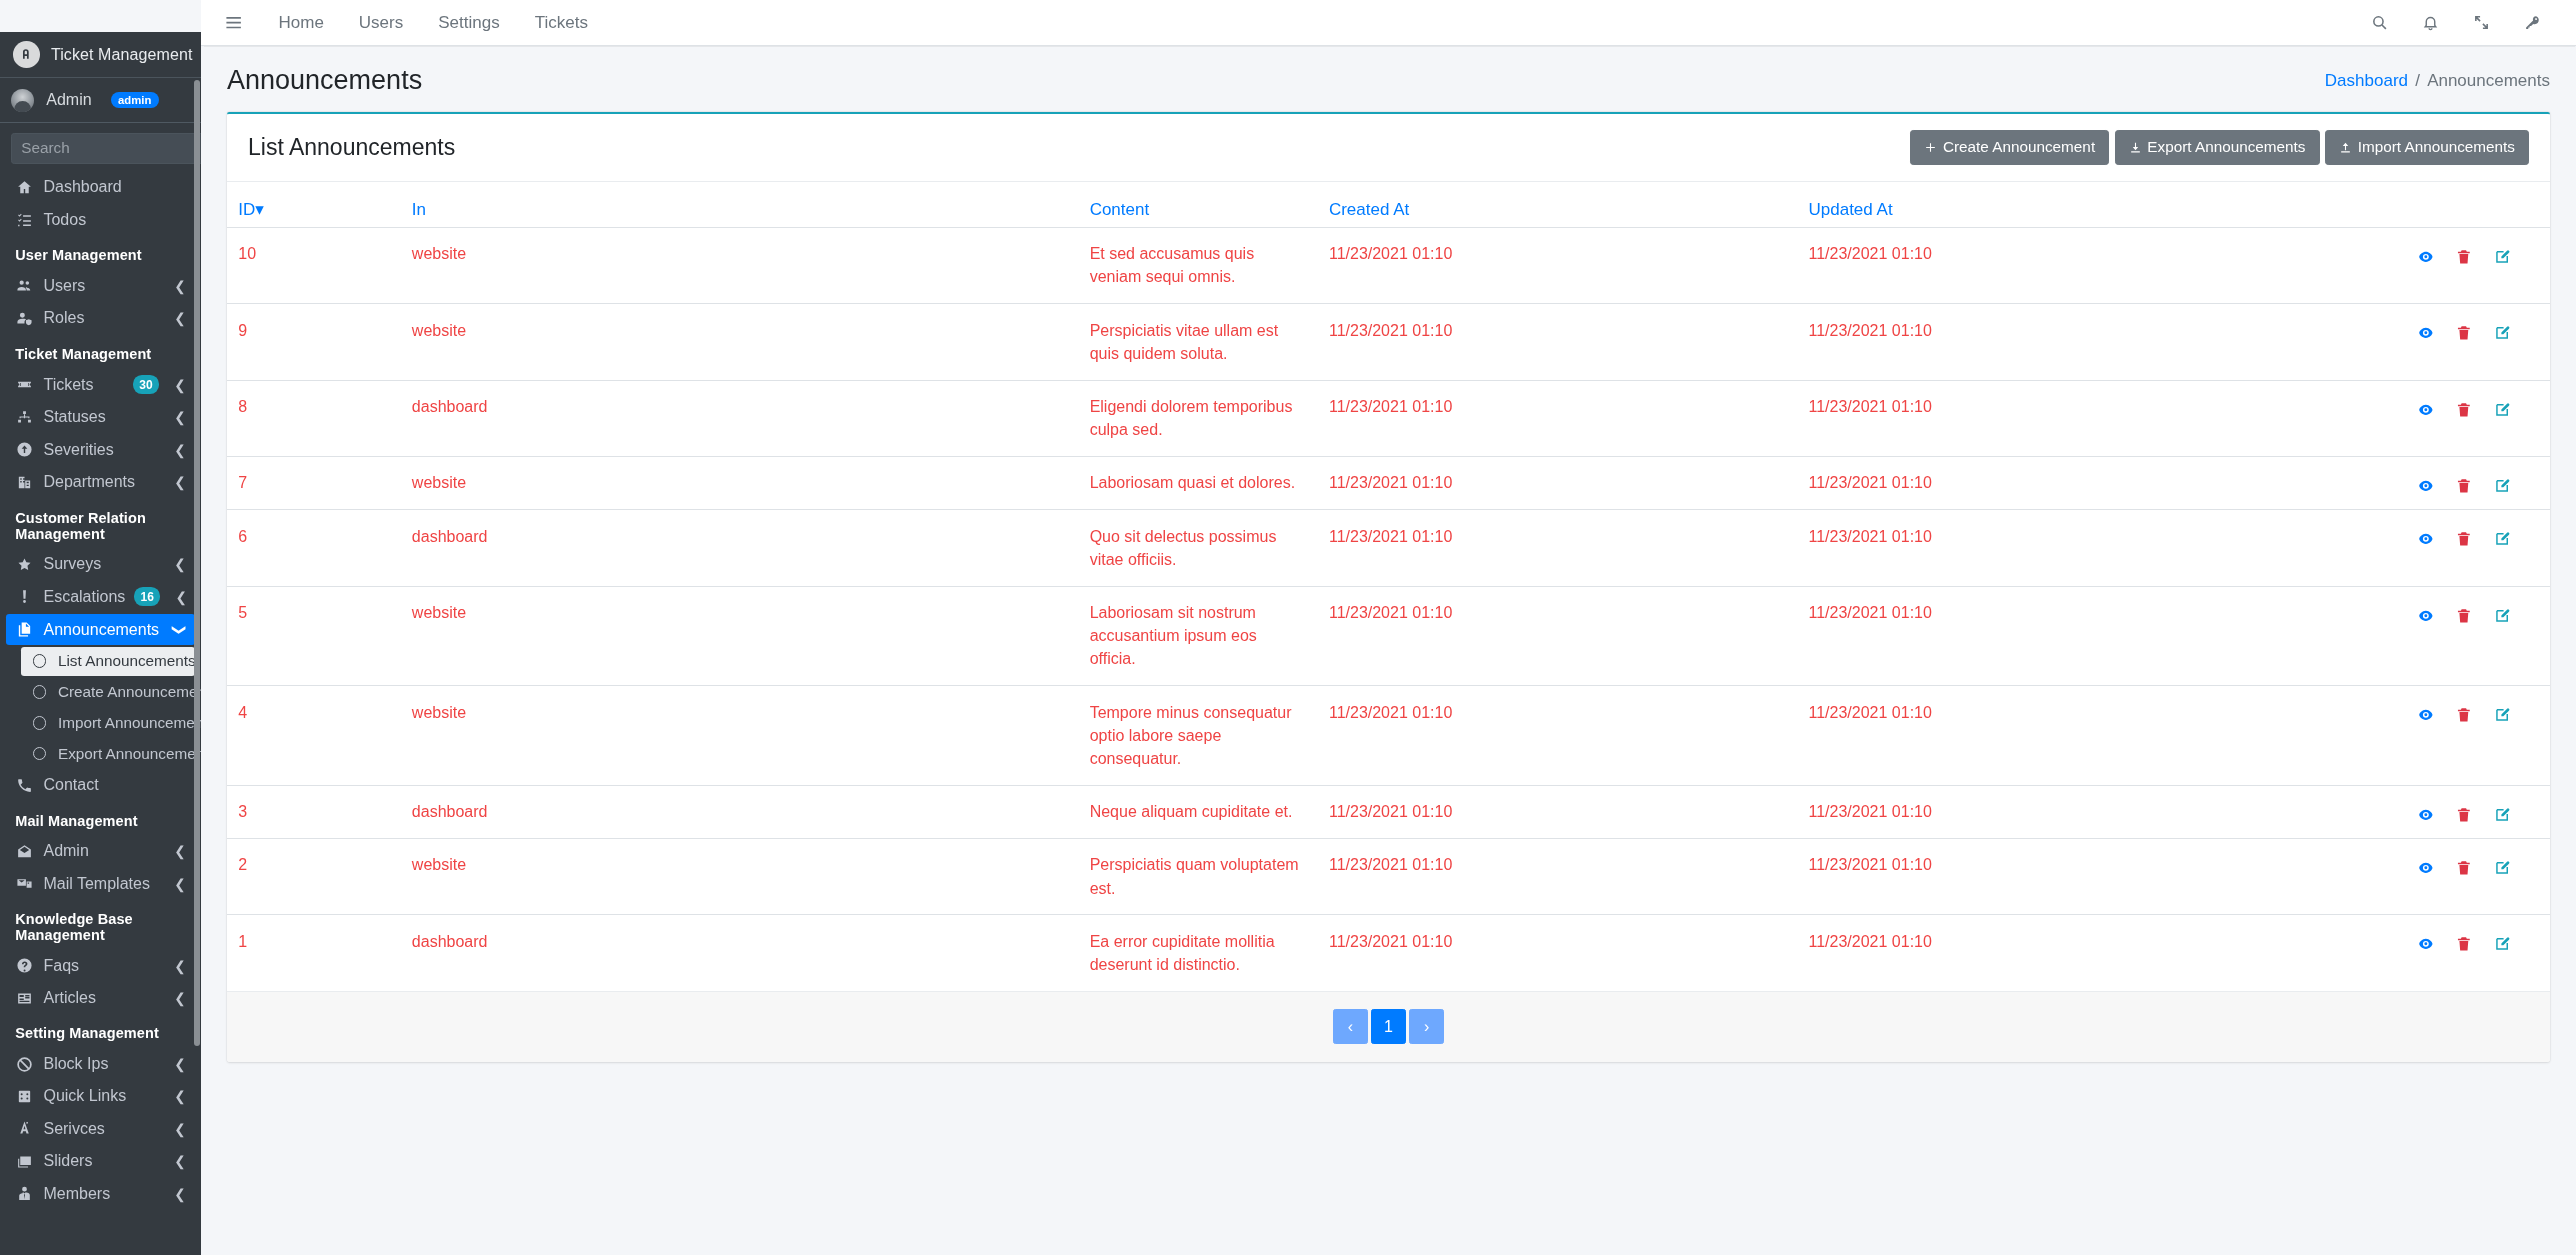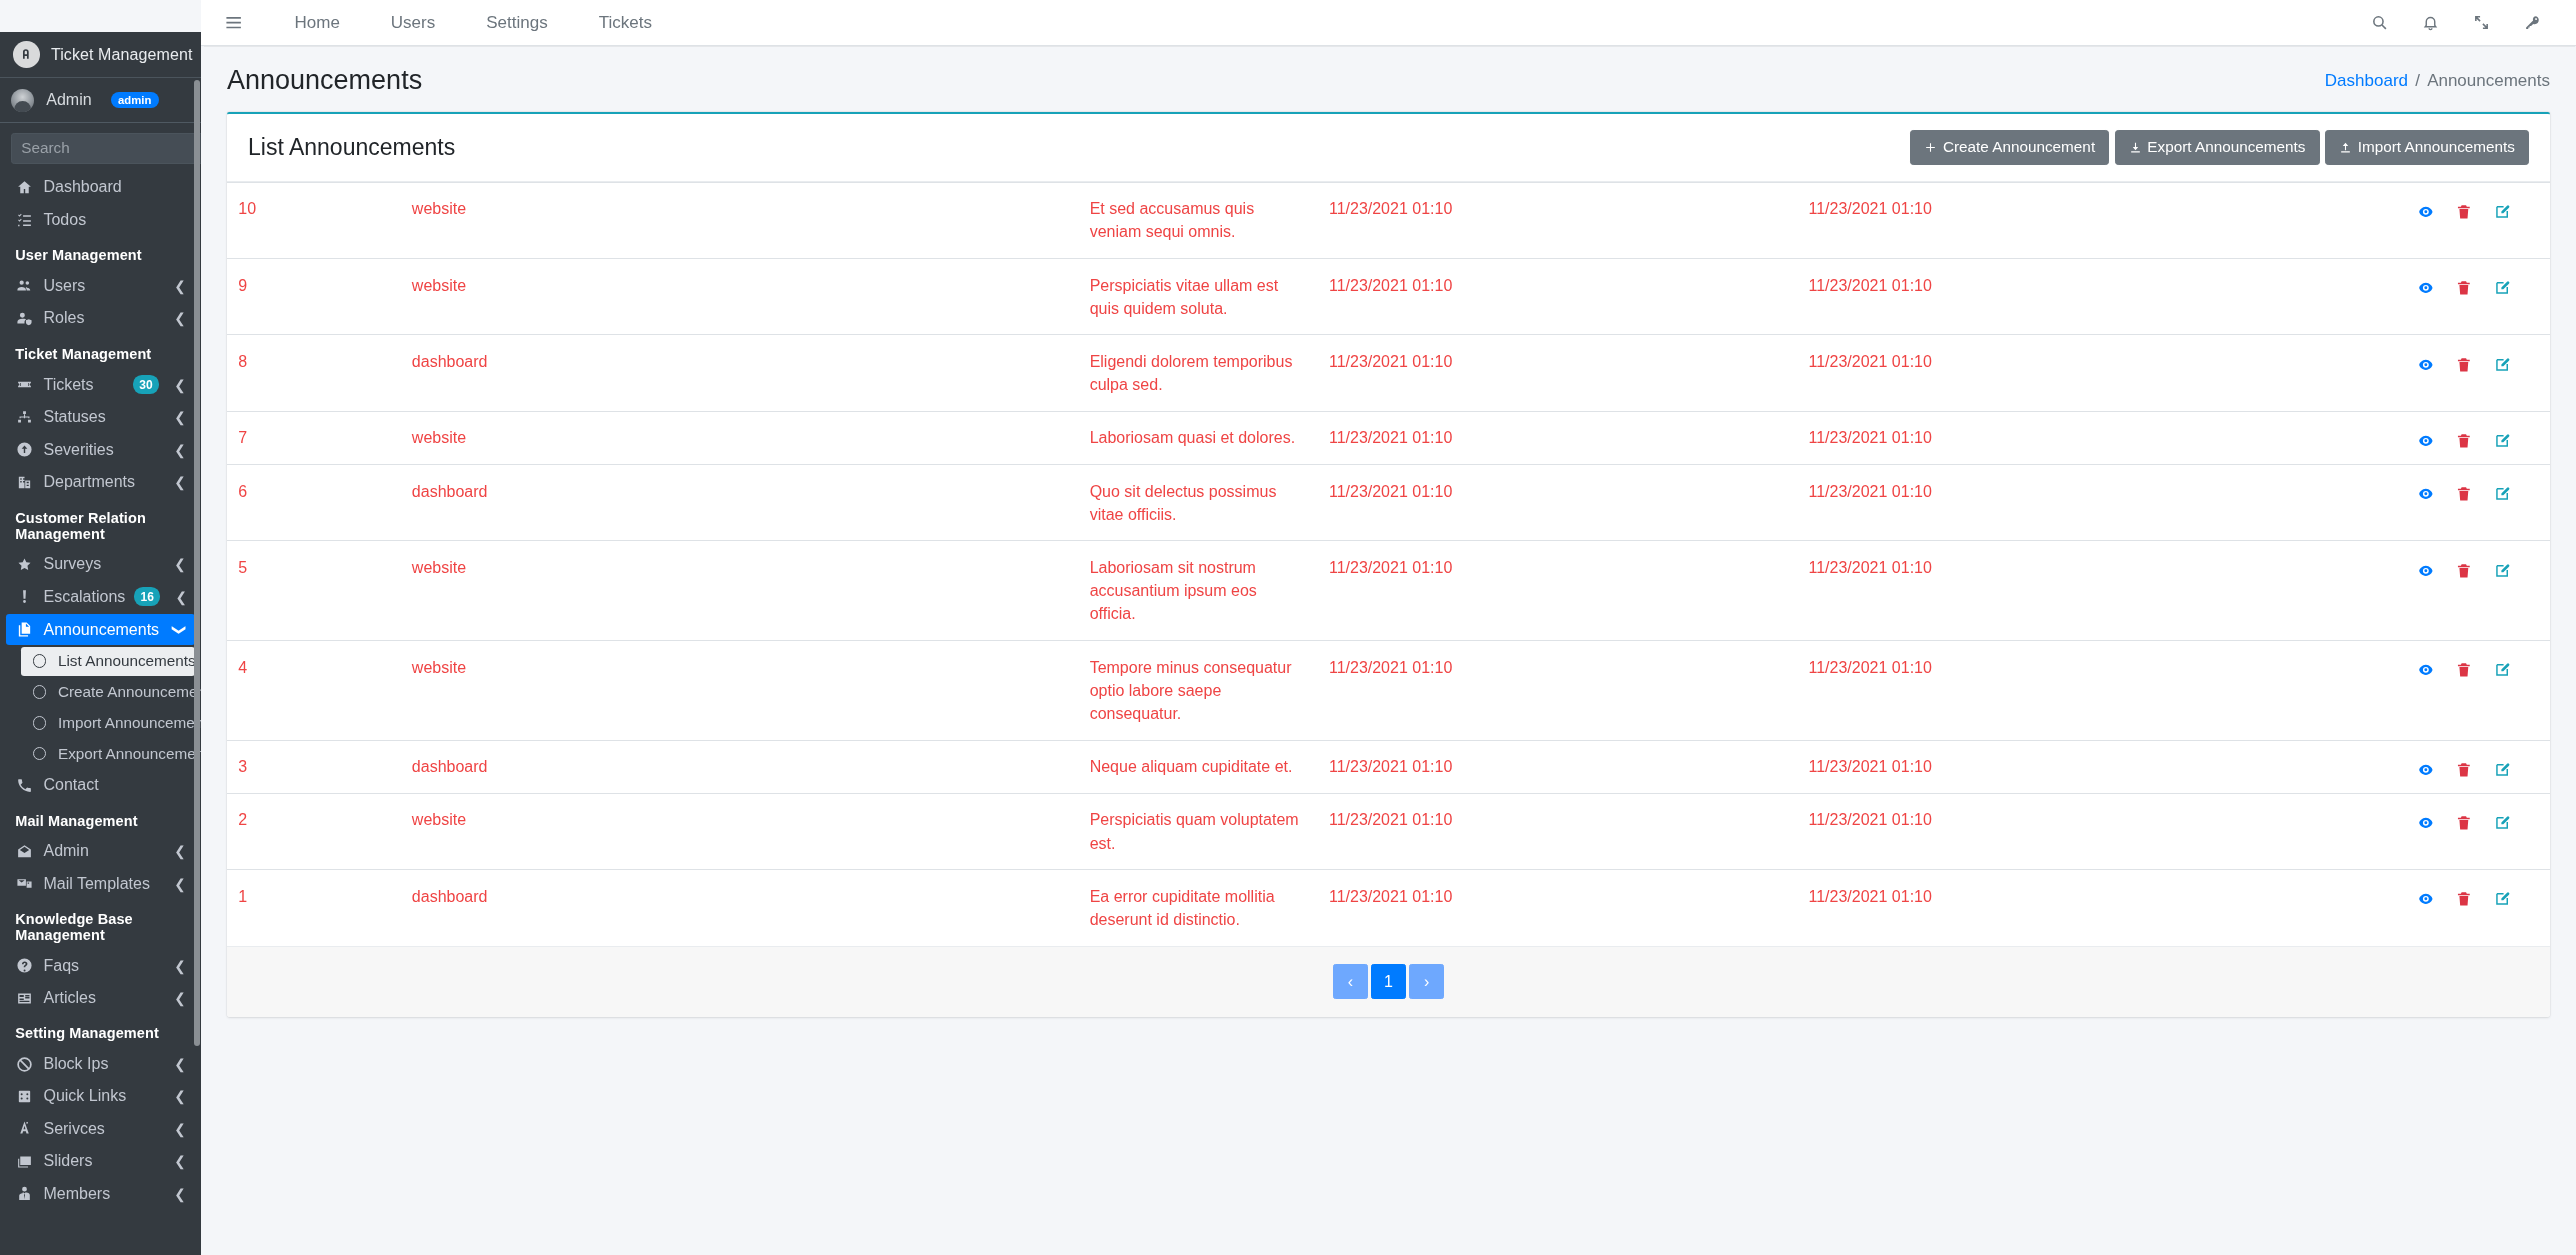--- a/index.html
+++ b/index.html
@@ -88,21 +88,21 @@
     background:#8a8f94; border-radius:3.2px;
   }
 
   
   .main { flex:1; display:flex; flex-direction:column; min-width:0; background:#f4f6f9; }
   .topbar {
     height:46px; background:#fff; display:flex; align-items:center;
     padding:0 17.7px 0 14.5px; border-bottom:0.8px solid #dee2e6;
     box-shadow:0 0.8px 0.8px rgba(0,0,0,.06);
   }
-  .topbar .tb-left { display:flex; align-items:center; gap:17px; }
+  .topbar .tb-left { display:flex; align-items:center; gap:1px; }
   .hamb { padding:0 17.7px 0 8px; color:#6c757d; cursor:pointer; font-size:21px; line-height:1; }
   .tb-link { color:#6c757d; font-size:17px; padding:0 17px; cursor:pointer; }
   .tb-right { margin-left:auto; display:flex; align-items:center; gap:0; }
   .tb-ic { padding:0 17px; color:#6c757d; cursor:pointer; display:flex; align-items:center; }
 
   .announce-banner {
     background:#17a2b8; color:#fff; padding:21px 24px 21px 24px;
     margin:0; min-height:177px;
   }
   .announce-banner h2 {
@@ -517,20 +517,30 @@
                 <path d="M12 3l5 6h-4v8h-2V9H7l5-6zM4 19h16v2H4z"></path>
               </svg>
             <span>Import Announcements</span>
           </button>
         </div>
       </div>
 
       <div class="card-body">
         <table>
           <thead>
+            <tr>
+              <th class="col-id">
+                <span>ID</span><span>▾</span>
+              </th>
+              <th class="col-in"><span>In</span></th>
+              <th class="col-content"><span>Content</span></th>
+              <th class="col-created"><span>Created At</span></th>
+              <th class="col-updated"><span>Updated At</span></th>
+              <th class="col-act"></th>
+            </tr>
           </thead>
           <tbody id="tbody">
               <tr>
                 <td class="col-id">10</td>
                 <td class="col-in">website</td>
                 <td class="col-content">Et sed accusamus quis veniam sequi omnis.</td>
                 <td class="col-created">11/23/2021 01:10</td>
                 <td class="col-updated">11/23/2021 01:10</td>
                 <td class="col-act">
                   <div class="acts">

